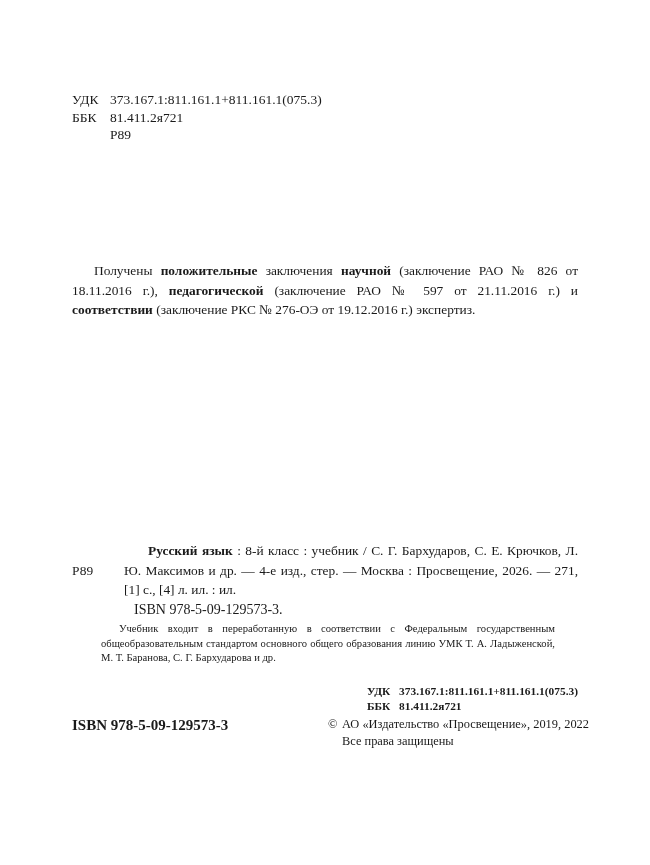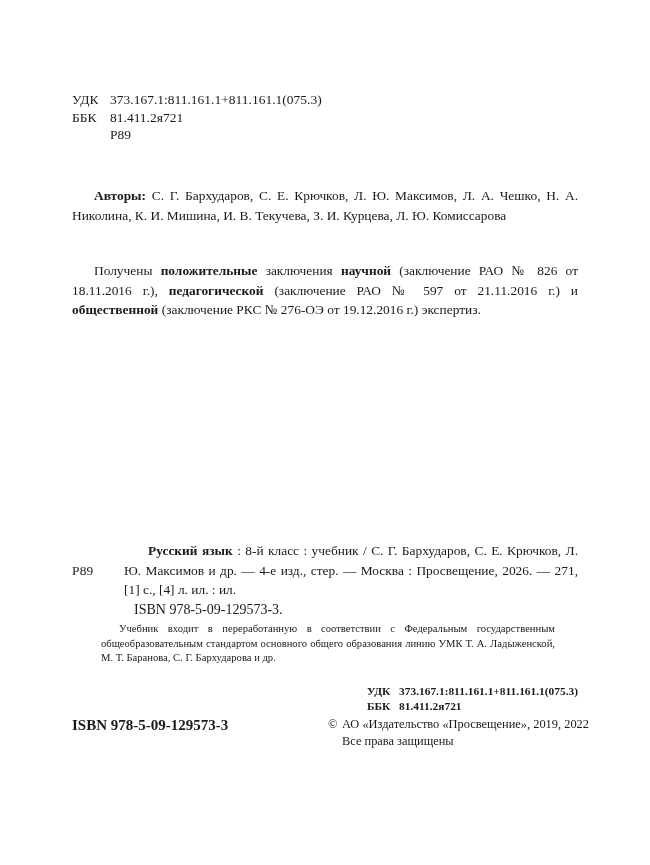--- a/index.html
+++ b/index.html
@@ -157,23 +157,22 @@
       <span class="udc-label">УДК</span><span>373.167.1:811.161.1+811.161.1(075.3)</span>
     </span>
     <span class="udc-row">
       <span class="udc-label">ББК</span><span>81.411.2я721</span>
     </span>
     <span class="udc-row">
       <span class="udc-code-indent"></span><span>Р89</span>
     </span>
   </div>
 
-  <div class="para" id="authors-para"><span class="ind"></span><b>Авторы:</b> <span>С. Г. Бархударов, С. Е. Крючков, Л. Ю. Максимов, Л. А. Чешко, Н. А. Николина, К. И. Мишина, И. В. Текучева, З. И. Курцева, Л. Ю. Комиссарова</span></div>
 
-  <div class="para" id="opinions-para"><span class="ind"></span><span>Получены </span><b>положительные</b><span> заключения </span><b>научной</b><span> (заключение РАО № 826 от 18.11.2016 г.), </span><b>педагогической</b><span> (заключение РАО № 597 от 21.11.2016 г.) и </span><b>общественной</b><span> (заключение РКС № 276-ОЭ от 19.12.2016 г.) экспертиз.</span></div>
+  <div class="para" id="opinions-para"><span class="ind"></span><span>Получены </span><b>положительные</b><span> заключения </span><b>научной</b><span> (заключение РАО № 826 от 18.11.2016 г.), </span><b>педагогической</b><span> (заключение РАО № 597 от 21.11.2016 г.) и </span><b>соответствии</b><span> (заключение РКС № 276-ОЭ от 19.12.2016 г.) экспертиз.</span></div>
 
 
   <div class="bib-wrap">
     <div class="bib-marker">Р89</div>
     <div class="bib-body"><span class="ind"></span><b>Русский язык</b><span> : 8-й класс : учебник / С. Г. Бархударов, С. Е. Крючков, Л. Ю. Максимов и др. — 4-е изд., стер. — Москва : Просвещение, 2026. — 271, [1] с., [4] л. ил. : ил.</span></div>
     <div class="isbn-line">ISBN 978-5-09-129573-3.</div>
 
     <div class="note">
       <p><span class="ind"></span><span>Учебник входит в переработанную в соответствии с Федеральным государственным общеобразовательным стандартом основного общего образования линию УМК Т. А. Ладыженской, М. Т. Баранова, С. Г. Бархударова и др.</span></p>
     </div>

